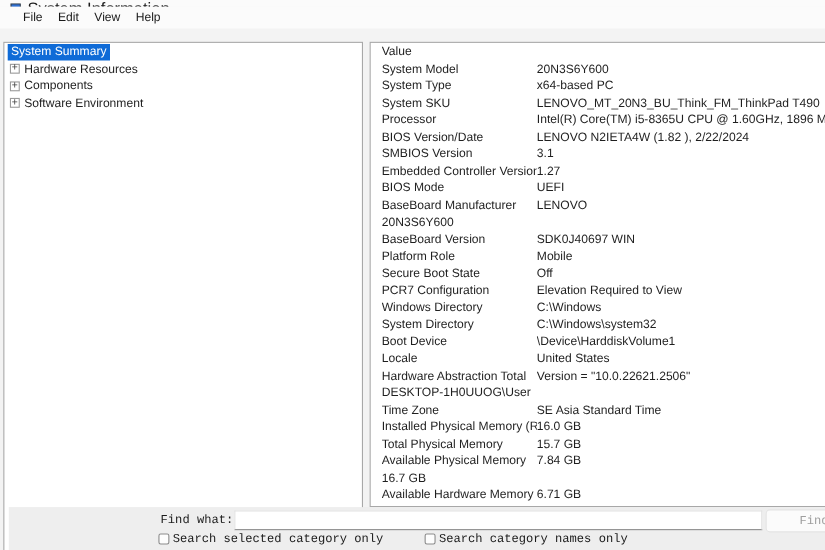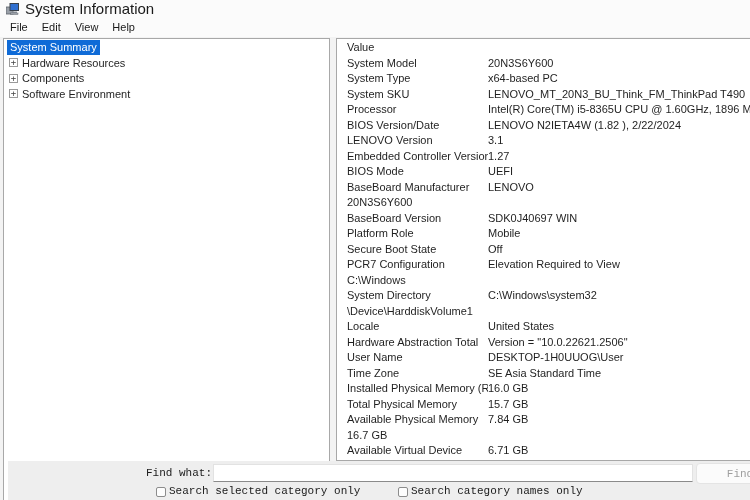--- a/index.html
+++ b/index.html
@@ -10,22 +10,22 @@
   }
   
   .titlebar {
     position:absolute; left:0; top:0; width:750px; height:17px;
     background:#fbfbfb; display:flex; align-items:center; padding-left:6px;
   }
   .app-icon { width:13px; height:12px; margin-right:6px; position:relative; flex:0 0 auto; }
   .title-text { font-size:15px; color:#1a1a1a; }
   
   .menubar {
-    position:absolute; left:0; top:17px; width:750px; height:20px;
-    background:#fbfbfb; display:flex; align-items:center; padding-left:3px;
+    position:absolute; left:0; top:6px; width:750px; height:20px;
+    background:#fbfbfb; display:flex; align-items:center; padding-left:14px;
   }
   .menu-item { padding:2px 7px; color:#1a1a1a; cursor:default; }
   
   .tree-panel {
     position:absolute; left:3px; top:38px; width:327px; height:479px;
     background:#ffffff; border:1px solid #a8a8a8; overflow:hidden; padding-top:1px;
   }
   .tree-selected {
     display:inline-block; margin-left:3px; padding:0 3px; height:15px; line-height:15px;
     color:#ffffff;
@@ -52,21 +52,21 @@
   .find-input {
     position:absolute; left:205px; top:3px; width:480px; height:18px;
     background:#ffffff; border:1px solid #e2e2e2; border-bottom:1px solid #8a8a8a;
     font-family:inherit; font-size:11px; padding:0 4px; outline:none;
   }
   .find-button {
     position:absolute; left:688px; top:2px; width:88px; height:21px;
     background:#fbfbfb; border:1px solid #e4e4e4; border-radius:4px;
     color:#9e9e9e; font-family:inherit; font-size:11px; text-align:center;
   }
-  .checkbox-group { position:absolute; top:24px; display:flex; align-items:flex-end;margin-left:12px; }
+  .checkbox-group { position:absolute; top:24px; display:flex; align-items:flex-start; }
   .cb1 { left:136px; } .cb2 { left:378px; }
   .checkbox-box {
     width:10px; height:10px; border:1px solid #8c8c8c; background:#fdfdfd;
     border-radius:2px; margin-right:3px; flex:0 0 auto;
   }
   .checkbox-label { color:#1a1a1a; white-space:nowrap; }
 </style>
 </head>
 <body>
 
@@ -127,21 +127,21 @@
       </div>
       <div class="drow">
         <span class="c-item">Processor</span>
         <span class="c-value">Intel(R) Core(TM) i5-8365U CPU @ 1.60GHz, 1896 Mhz, 4 Core(s)</span>
       </div>
       <div class="drow">
         <span class="c-item">BIOS Version/Date</span>
         <span class="c-value">LENOVO N2IETA4W (1.82 ), 2/22/2024</span>
       </div>
       <div class="drow">
-        <span class="c-item">LENOVO Version</span>
+        <span class="c-item">SMBIOS Version</span>
         <span class="c-value">3.1</span>
       </div>
       <div class="drow">
         <span class="c-item">Embedded Controller Version</span>
         <span class="c-value">1.27</span>
       </div>
       <div class="drow">
         <span class="c-item">BIOS Mode</span>
         <span class="c-value">UEFI</span>
       </div>
@@ -162,39 +162,40 @@
       </div>
       <div class="drow">
         <span class="c-item">Secure Boot State</span>
         <span class="c-value">Off</span>
       </div>
       <div class="drow">
         <span class="c-item">PCR7 Configuration</span>
         <span class="c-value">Elevation Required to View</span>
       </div>
       <div class="drow">
+        <span class="c-item">Windows Directory</span>
         <span class="c-value">C:\Windows</span>
       </div>
       <div class="drow">
         <span class="c-item">System Directory</span>
         <span class="c-value">C:\Windows\system32</span>
       </div>
       <div class="drow">
+        <span class="c-item">Boot Device</span>
         <span class="c-value">\Device\HarddiskVolume1</span>
       </div>
       <div class="drow">
         <span class="c-item">Locale</span>
         <span class="c-value">United States</span>
       </div>
       <div class="drow">
         <span class="c-item">Hardware Abstraction Total</span>
         <span class="c-value">Version = "10.0.22621.2506"</span>
       </div>
       <div class="drow">
-        <span class="c-item">User Name</span>
         <span class="c-value">DESKTOP-1H0UUOG\User</span>
       </div>
       <div class="drow">
         <span class="c-item">Time Zone</span>
         <span class="c-value">SE Asia Standard Time</span>
       </div>
       <div class="drow">
         <span class="c-item">Installed Physical Memory (RA...</span>
         <span class="c-value">16.0 GB</span>
       </div>
@@ -203,21 +204,21 @@
         <span class="c-value">15.7 GB</span>
       </div>
       <div class="drow">
         <span class="c-item">Available Physical Memory</span>
         <span class="c-value">7.84 GB</span>
       </div>
       <div class="drow">
         <span class="c-value">16.7 GB</span>
       </div>
       <div class="drow">
-        <span class="c-item">Available Virtual Device</span>
+        <span class="c-item">Available Hardware Memory</span>
         <span class="c-value">6.71 GB</span>
       </div>
     </div>
 </div>
 
 <div class="findbar">
   <span class="find-label">Find what:</span>
   <input class="find-input" type="text" value="" style="">
   <button class="find-button" disabled="">Find</button>
   <span class="checkbox-group cb1">

